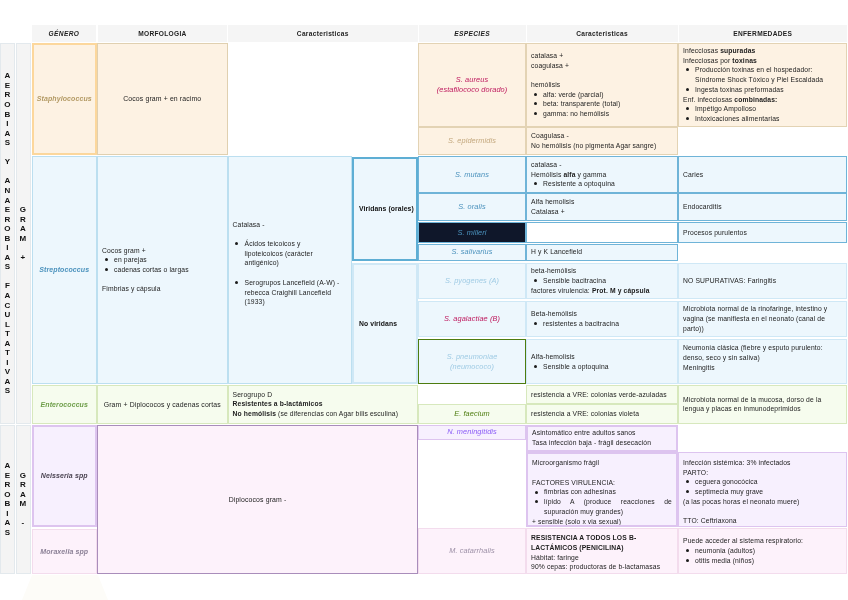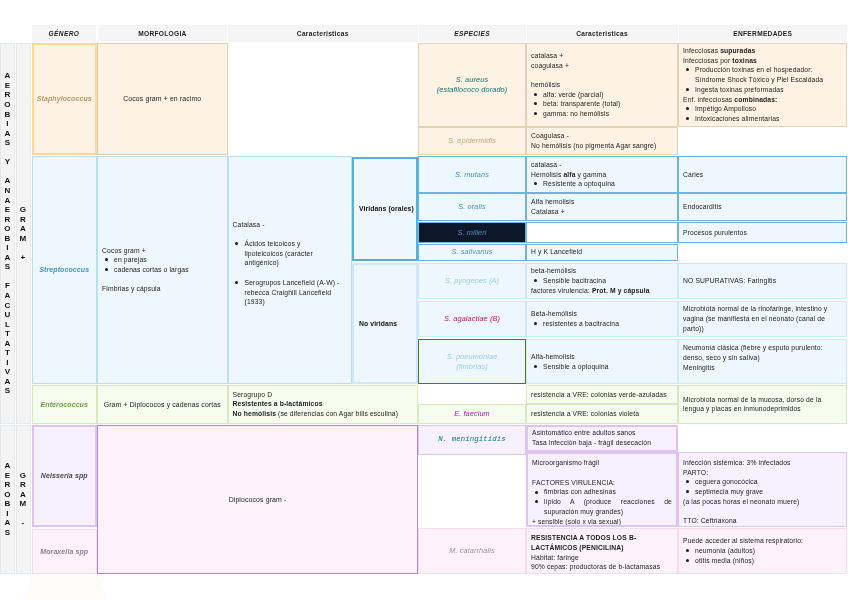--- a/index.html
+++ b/index.html
@@ -124,21 +124,21 @@
         <i>&nbsp;</i>
         <i>-</i>
       </span>
     </div>
 <div class="c mid" style="left:31.5px;top:42.6px;width:65.5px;height:112.4px;background:#fdf2e3;border:2px solid #fcd79c;color:#b39a64;">
       <span class="gname">Staphylococcus</span>
     </div>
 <div class="c mid" style="left:97px;top:42.6px;width:130.5px;height:112.4px;background:#fdf2e3;border:1px solid #e0d0b0;font-size:6.9px;letter-spacing:.13px;">
       <span>Cocos gram + en racimo</span>
     </div>
-<div class="c mid" style="left:418px;top:42.6px;width:108px;height:84.4px;background:#fdf2e3;border:1px solid #e3d3b4;color:#0f766e;">
+<div class="c mid" style="left:418px;top:42.6px;width:108px;height:84.4px;background:#fdf2e3;border:1px solid #e3d3b4;color:#be185d;">
       <span class="sname">S. aureus</span>
       <span class="sname">(estafilococo dorado)</span>
     </div>
 <div class="c t midl" style="left:526px;top:42.6px;width:152px;height:84.4px;background:#fdf2e3;border:1px solid #e3d3b4;">
       <div>
         <p>catalasa +</p>
         <p>coagulasa +</p>
         <div class="gap"></div>
         <p>hemólisis</p>
         <ul>
@@ -281,21 +281,21 @@
         </ul>
       </div>
     </div>
 <div class="c t midl" style="left:678px;top:300.9px;width:169px;height:36.3px;background:#edf7fd;border:1px solid #cfe8f6;">
       <div style="margin-top:0px">
         <p>Microbiota normal de la rinofaringe, intestino y vagina (se manifiesta en el neonato (canal de parto))</p>
       </div>
     </div>
 <div class="c mid" style="left:418px;top:339.2px;width:108px;height:45px;background:#edf7fd;border:1px solid #4d7c0f;color:#9fcbe4;">
       <span class="sname">S. pneumoniae</span>
-      <span class="sname">(fimbrias)</span>
+      <span class="sname">(neumococo)</span>
     </div>
 <div class="c t midl" style="left:526px;top:339.2px;width:152px;height:45px;background:#edf7fd;border:1px solid #cfe8f6;">
       <div>
         <p>Alfa-hemolisis</p>
         <ul>
           <li>Sensible a optoquina</li>
         </ul>
       </div>
     </div>
 <div class="c t midl" style="left:678px;top:339.2px;width:169px;height:45px;background:#edf7fd;border:1px solid #cfe8f6;">
@@ -315,21 +315,21 @@
         <p>Serogrupo D</p>
         <p><b>Resistentes a b-lactámicos</b></p>
         <p><b>No hemólisis</b><span> (se diferencias con Agar bilis esculina)</span></p>
       </div>
     </div>
 <div class="c t midl" style="left:526px;top:384.6px;width:152px;height:19.6px;background:#f6fcee;border:1px solid #d7e8bd;">
       <div>
         <p>resistencia a VRE: colonias verde-azuladas</p>
       </div>
     </div>
-<div class="c mid" style="left:418px;top:404.2px;width:108px;height:19.8px;background:#f6fcee;border:1px solid #d7e8bd;color:#a21caf;">
+<div class="c mid" style="left:418px;top:404.2px;width:108px;height:19.8px;background:#f6fcee;border:1px solid #d7e8bd;color:#4d7c0f;">
       <span class="sname">E. faecium</span>
     </div>
 <div class="c t midl" style="left:526px;top:404.2px;width:152px;height:19.8px;background:#f6fcee;border:1px solid #d7e8bd;">
       <div>
         <p>resistencia a VRE: colonias violeta</p>
       </div>
     </div>
 <div class="c t midl" style="left:678px;top:384.6px;width:169px;height:39.4px;background:#f6fcee;border:1px solid #d7e8bd;">
       <div>
         <p>Microbiota normal de la mucosa, dorso de la lengua y placas en inmunodeprimidos</p>
@@ -337,21 +337,21 @@
     </div>
 <div class="c mid" style="left:31.5px;top:424.6px;width:65.5px;height:102.4px;background:#f7f0fe;border:2px solid #ddc4ef;color:#4b4452;">
       <span class="gname">Neisseria spp</span>
     </div>
 <div class="c mid" style="left:31.5px;top:529px;width:65.5px;height:45px;background:#fdf2fb;border:1px solid #f3dced;color:#8b8096;">
       <span class="gname">Moraxella spp</span>
     </div>
 <div class="c mid" style="left:97px;top:424.6px;width:321px;height:149.4px;background:#fdf2fb;border:1px solid #a98dbb;font-size:6.9px;letter-spacing:.13px;color:#222;">
       <span>Diplococos gram -</span>
     </div>
-<div class="c mid" style="left:418px;top:424.6px;width:108px;height:30px;background:#f7f0fe;border:1px solid #ddc4ef;color:#0f766e;font-family:Liberation Mono, monospace;">
+<div class="c mid" style="left:418px;top:424.6px;width:108px;height:15px;background:#f7f0fe;border:1px solid #ddc4ef;color:#8b5cf6;">
       <span class="sname">N. meningitidis</span>
     </div>
 <div class="c t midl" style="left:526px;top:424.6px;width:152px;height:27px;background:#f7f0fe;border:2px solid #ddc4ef;">
       <div>
         <p>Asintomático entre adultos sanos</p>
         <p>Tasa infección baja - frágil desecación</p>
       </div>
     </div>
 <div class="c t midl" style="left:526px;top:451.6px;width:152px;height:75.4px;background:#f7f0fe;border:2px solid #ddc4ef;">
       <div style="margin-top:6px">

